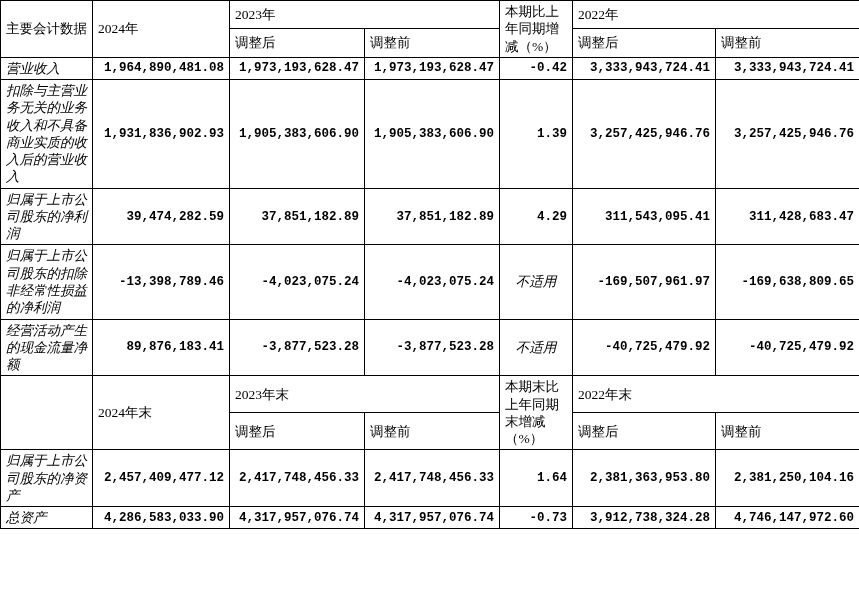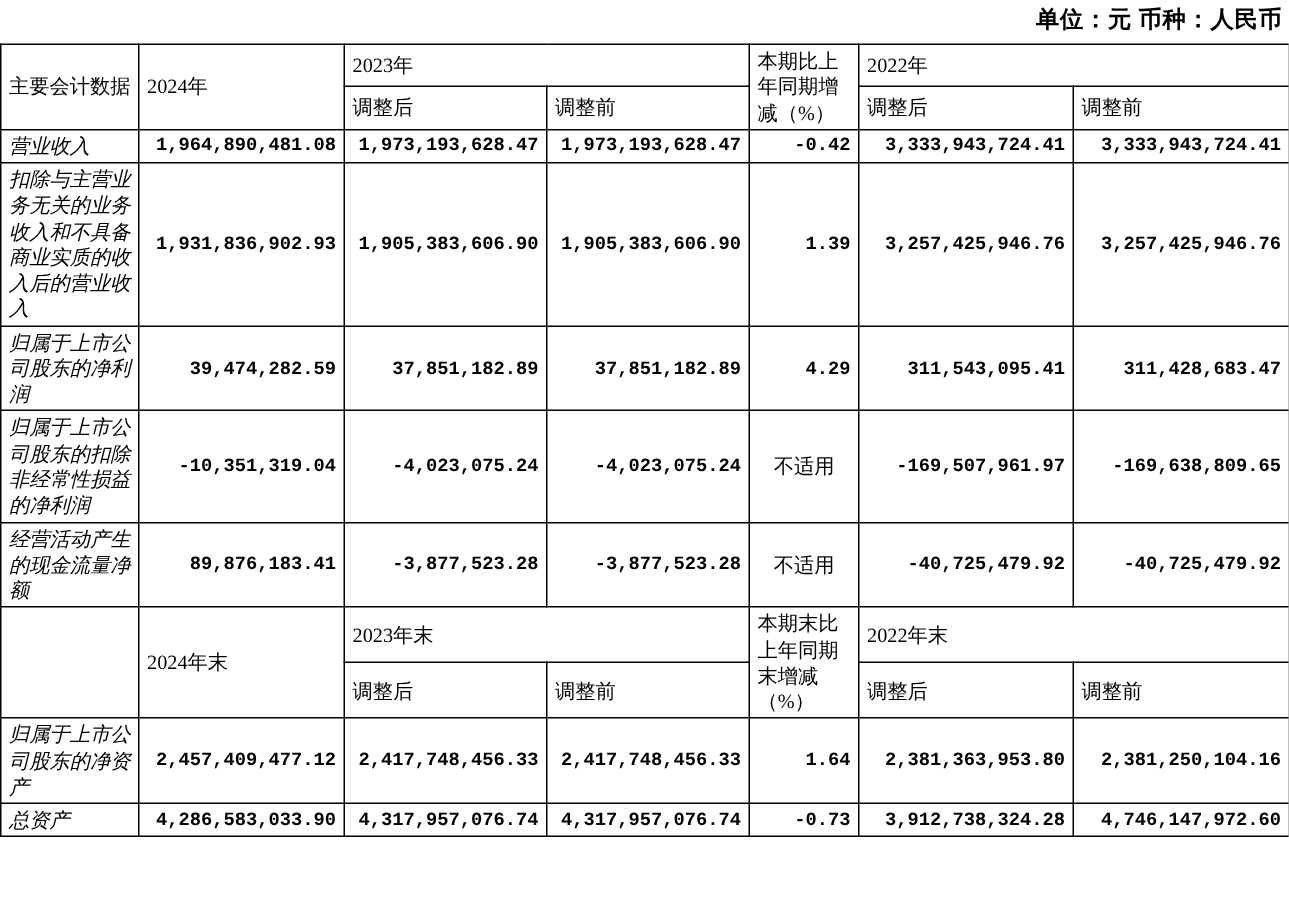--- a/index.html
+++ b/index.html
@@ -60,36 +60,36 @@
     font-family: "Liberation Mono", "DejaVu Sans Mono", monospace;
     font-size: 12.5px;
     letter-spacing: 0px;
     white-space: nowrap;
     font-weight: bold;
   }
   .ctr {
     text-align: center;
     font-size: 13.5px;
     white-space: nowrap;
+    font-style: italic;
   }
   
   col.c0 { width: 92px; }
   col.c1 { width: 137px; }
   col.c2 { width: 135px; }
   col.c3 { width: 135px; }
   col.c4 { width: 73px; }
   col.c5 { width: 143px; }
   col.c6 { width: 144px; }
 </style>
 </head>
 <body>
 
 <div class="page">
 
-  <div class="unit-line">单位：元  币种：人民币</div>
 
   <table class="fin">
     <colgroup>
       <col class="c0">
         <col class="c1">
         <col class="c2">
         <col class="c3">
         <col class="c4">
         <col class="c5">
         <col class="c6">
@@ -132,21 +132,21 @@
         <td class="rowlabel">归属于上市公司股东的净利润</td>
         <td class="num">39,474,282.59</td>
         <td class="num">37,851,182.89</td>
         <td class="num">37,851,182.89</td>
         <td class="num">4.29</td>
         <td class="num">311,543,095.41</td>
         <td class="num">311,428,683.47</td>
       </tr>
       <tr>
         <td class="rowlabel">归属于上市公司股东的扣除非经常性损益的净利润</td>
-        <td class="num">-10,351,319.04</td>
+        <td class="num">-13,398,789.46</td>
         <td class="num">-4,023,075.24</td>
         <td class="num">-4,023,075.24</td>
         <td class="ctr">不适用</td>
         <td class="num">-169,507,961.97</td>
         <td class="num">-169,638,809.65</td>
       </tr>
       <tr>
         <td class="rowlabel">经营活动产生的现金流量净额</td>
         <td class="num">89,876,183.41</td>
         <td class="num">-3,877,523.28</td>

